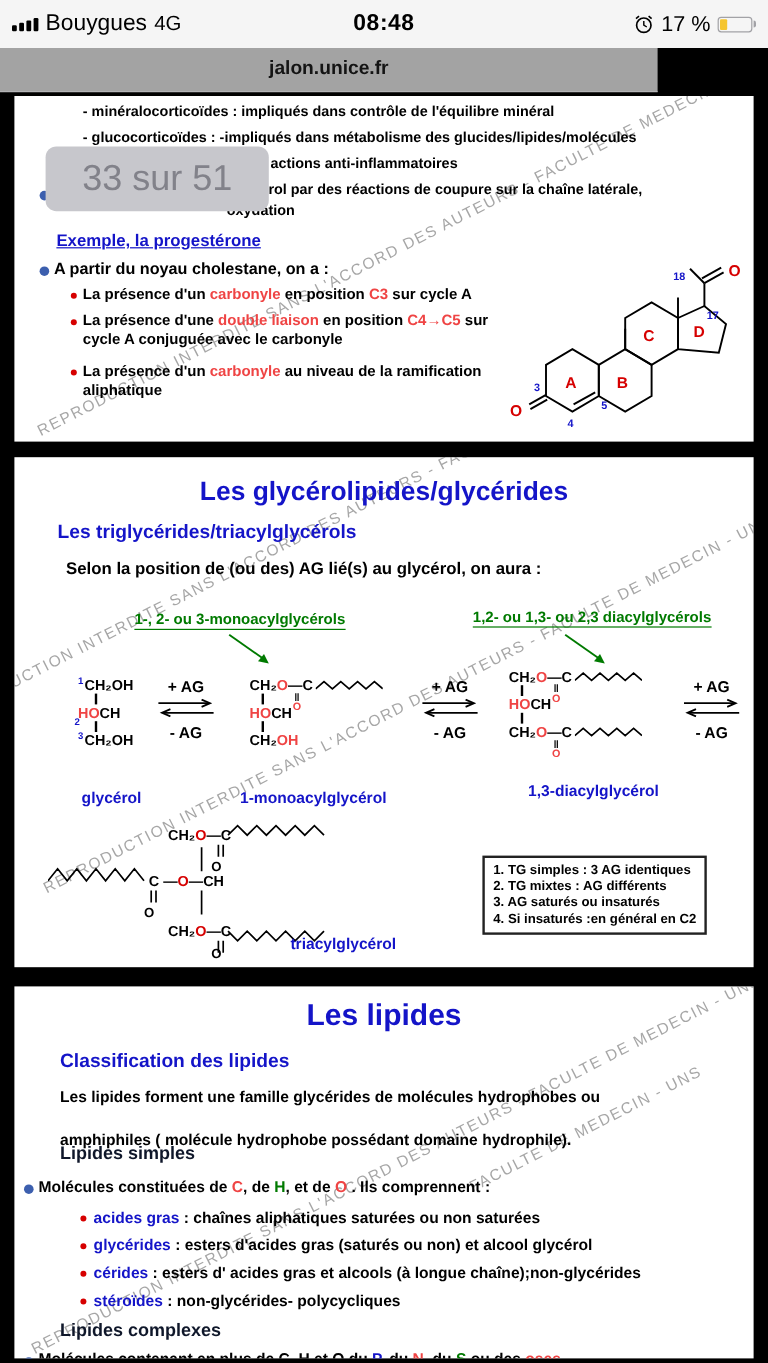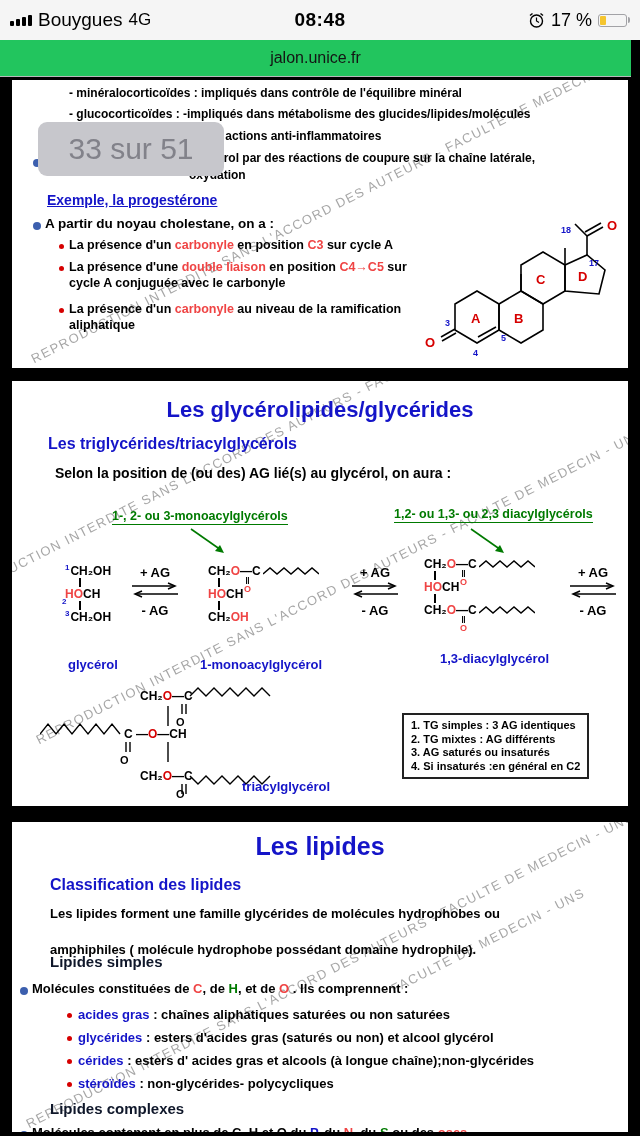--- a/index.html
+++ b/index.html
@@ -14,21 +14,21 @@
   .sb-time{position:absolute;left:50%;transform:translateX(-50%);font-size:19px;font-weight:bold;letter-spacing:.5px;}
   .sb-batt-pct{font-size:18px;}
   .signal{display:inline-flex;align-items:flex-end;gap:2px;}
   .signal i{width:4px;background:#000;border-radius:1px;display:block;}
   .battery{display:inline-flex;align-items:center;}
   .batt-body{width:29px;height:13px;border:1px solid #a2a2a6;border-radius:3px;padding:1px;display:inline-block;box-sizing:border-box;}
   .batt-fill{display:block;width:6px;height:100%;background:#f5c52e;border-radius:1px;}
   .batt-cap{width:2px;height:6px;background:#a2a2a6;border-radius:0 2px 2px 0;margin-left:1px;}
 
   
-  .url-bar{position:absolute;top:40px;left:0;width:631px;height:37px;background:#22c55e;border-bottom:1px solid #b9b9bb;display:flex;align-items:center;justify-content:center;font-size:16px;color:#141414;box-sizing:border-box;}
+  .url-bar{position:absolute;top:40px;left:0;width:548px;height:37px;background:#a3a3a3;border-bottom:1px solid #b9b9bb;display:flex;align-items:center;justify-content:center;font-size:16px;color:#141414;box-sizing:border-box;font-weight:bold;}
 
   
   .content{position:absolute;top:77px;left:0;width:640px;height:1059px;background:#000;}
   .slide{position:absolute;left:12px;width:616px;background:#fff;overflow:hidden;font-weight:bold;color:#000;}
   #slide1{top:3px;height:288px;}
   #slide2{top:304px;height:425px;}
   #slide3{top:745px;height:310px;}
 
   .s-text{position:absolute;white-space:nowrap;}
   .blue{color:#1414c8;}

